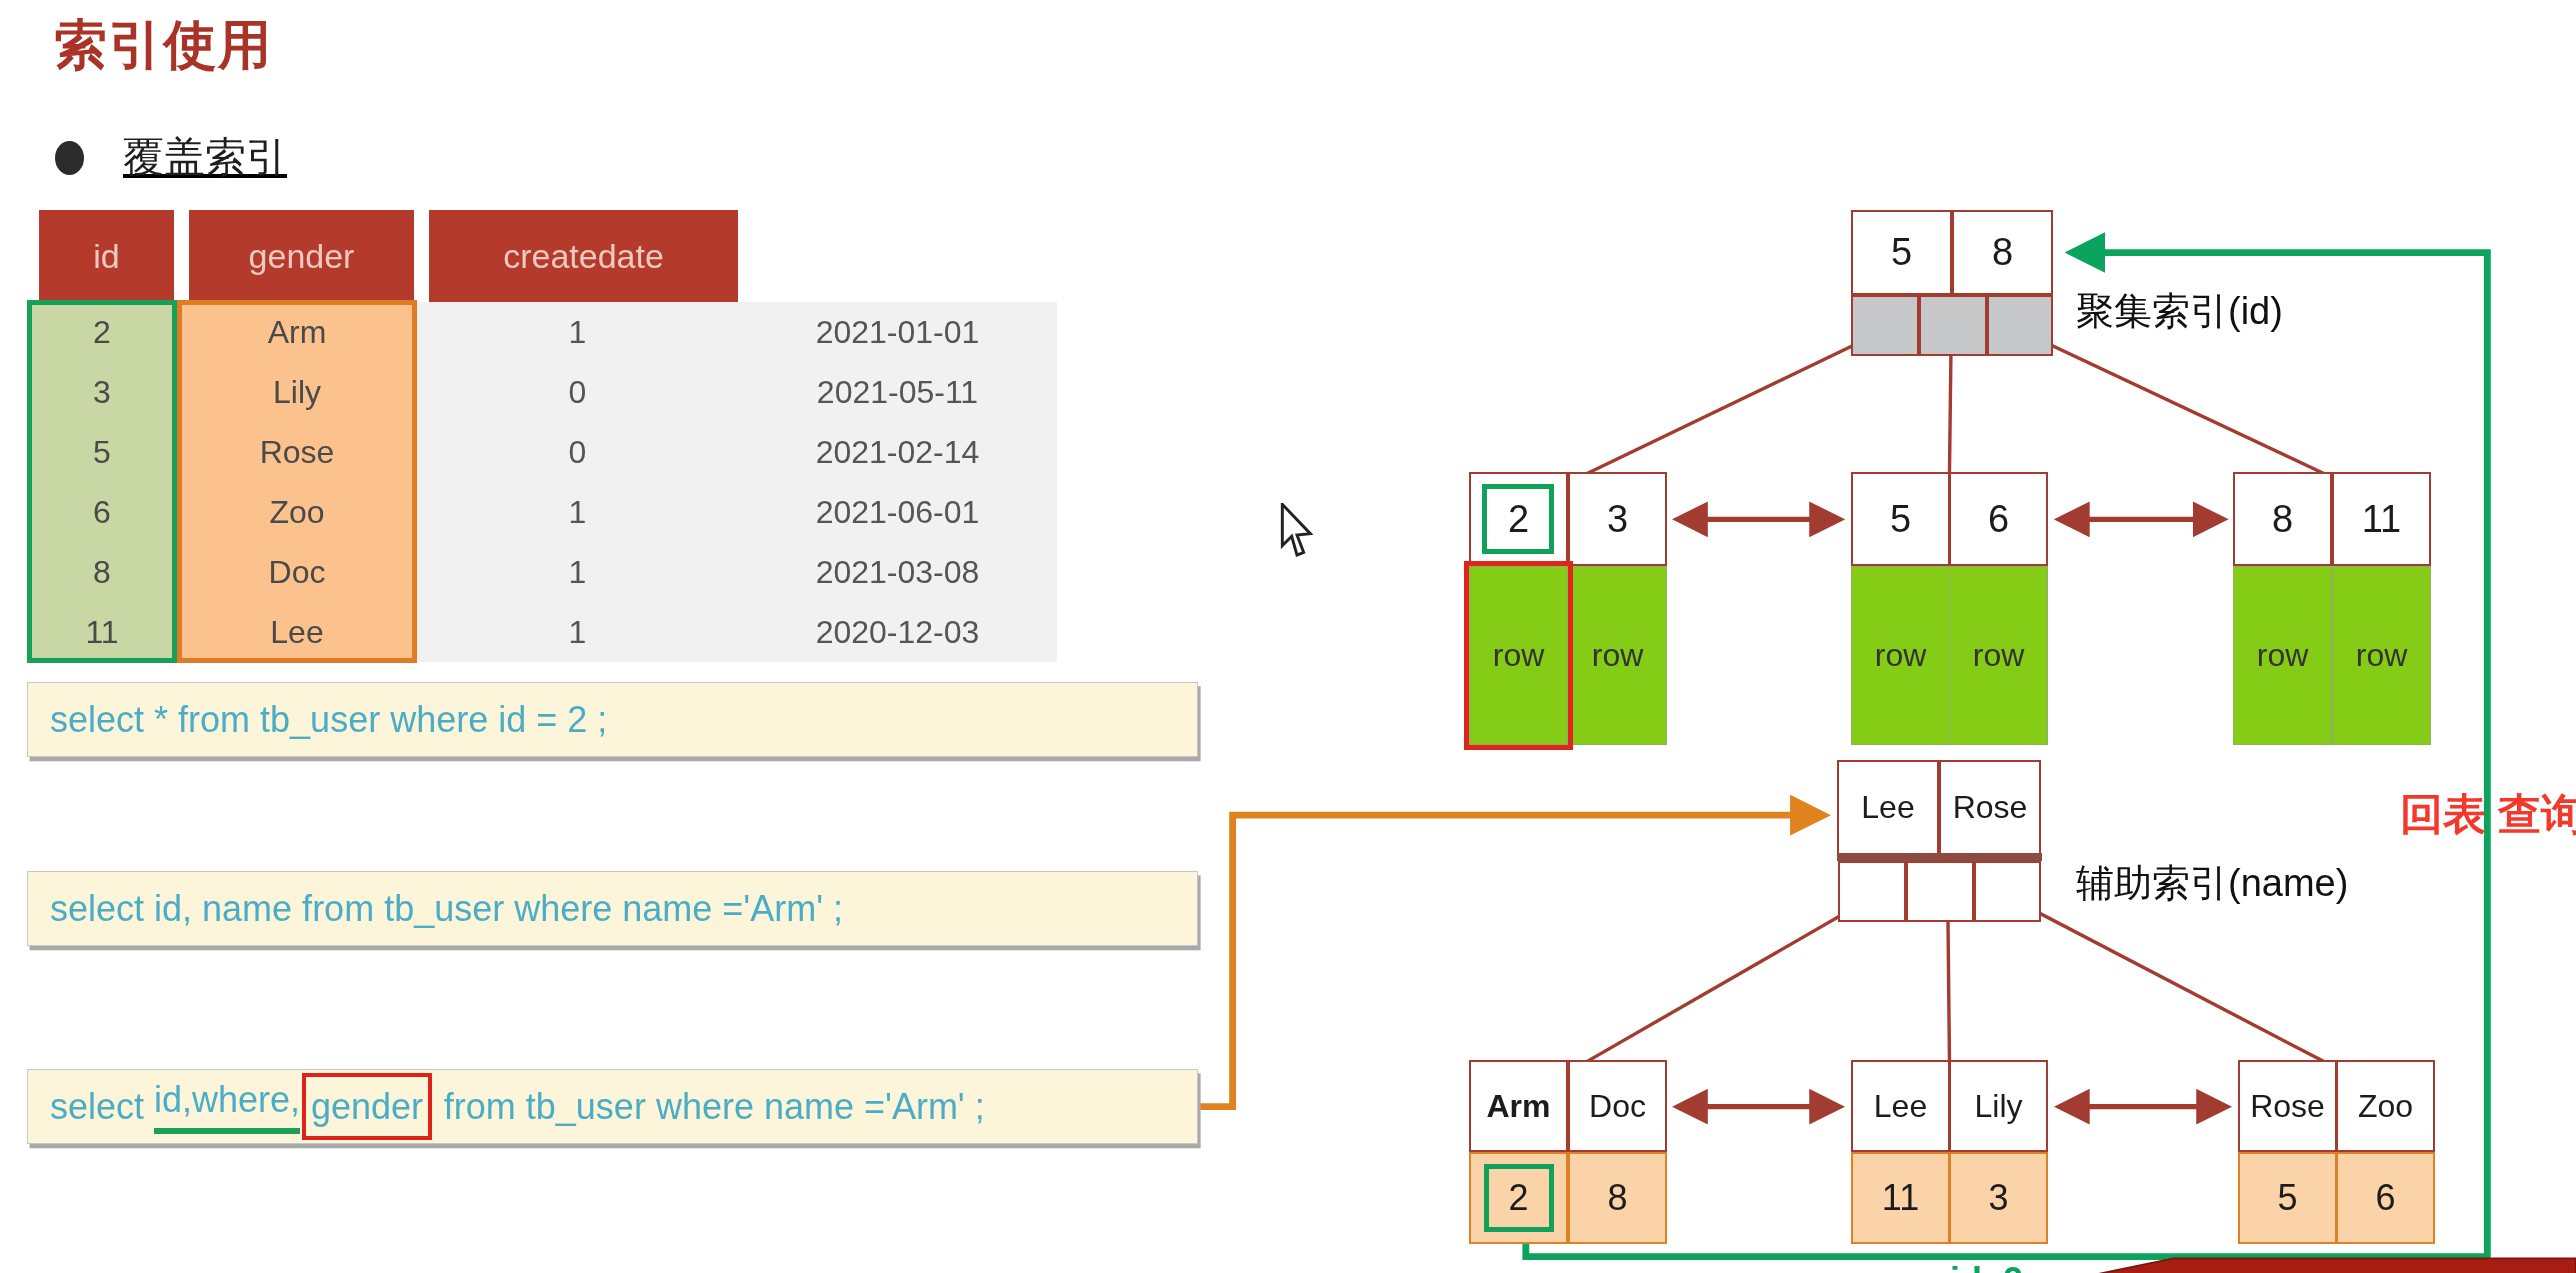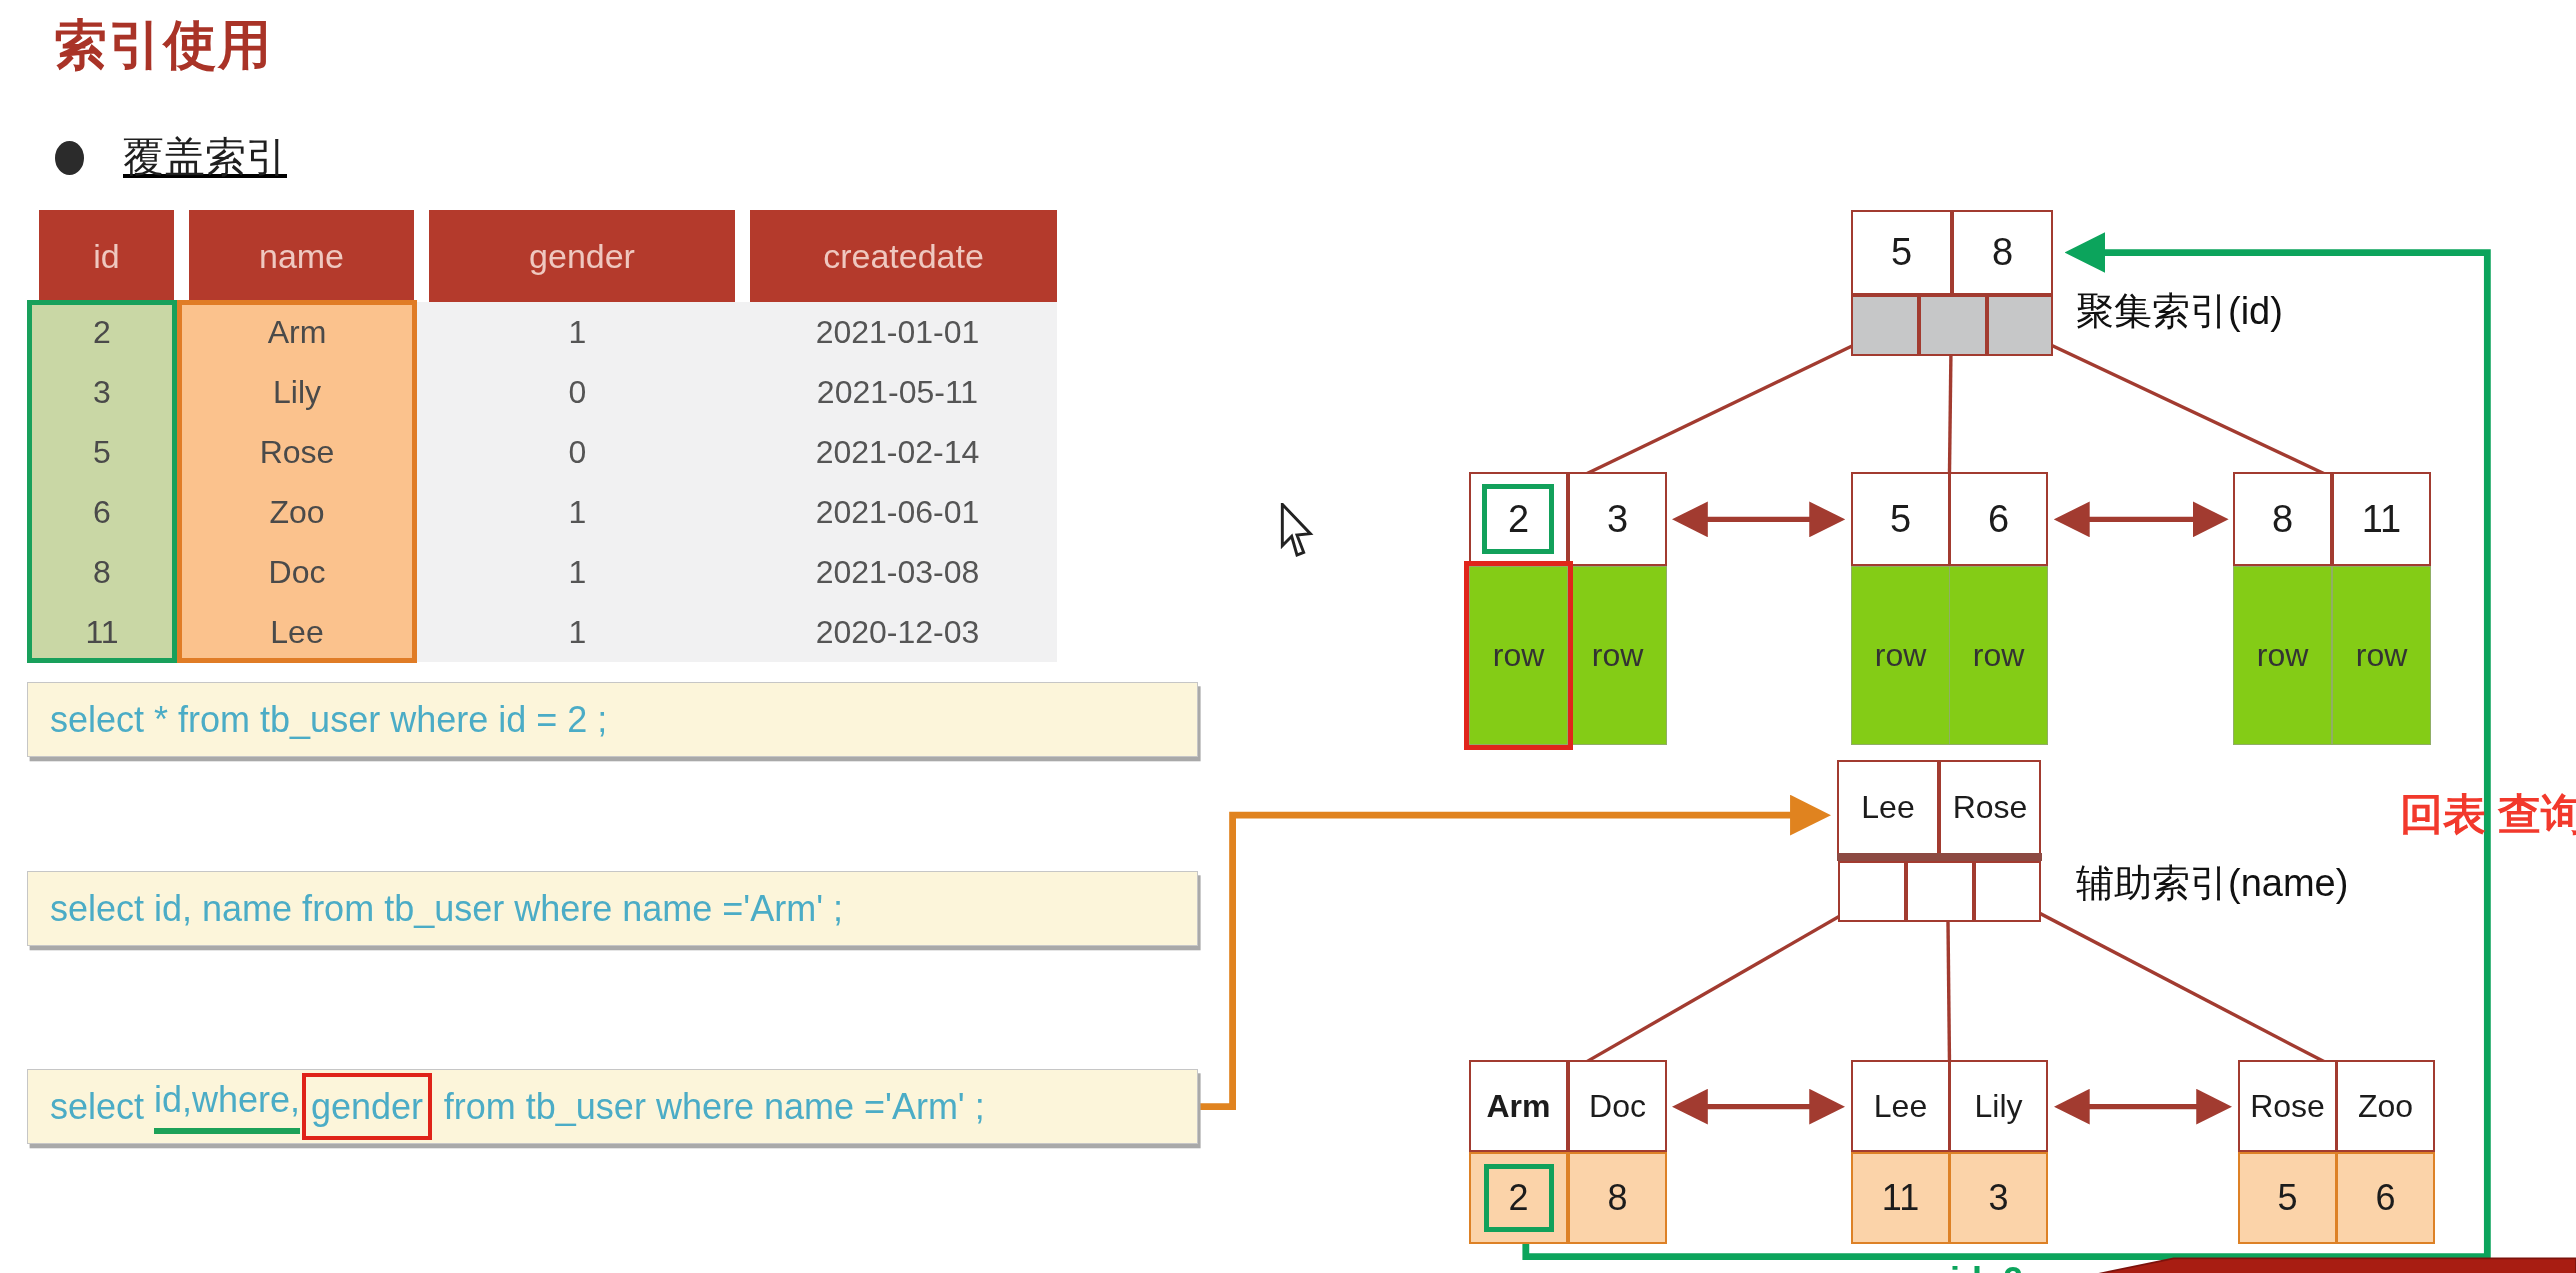--- a/index.html
+++ b/index.html
@@ -89,21 +89,20 @@
 
   <div class="slide-title">索引使用</div>
   <div class="bullet-row">
     <span class="bullet-dot"></span>
     <span class="bullet-text">覆盖索引</span>
   </div>
 
   <div class="dtable">
     <div class="thead">
       <div class="hcell">id</div>
-      <div class="hcell">name</div>
       <div class="hcell">gender</div>
       <div class="hcell">createdate</div>
     </div>
     <div class="trow">
       <div class="tcell c-id">2</div>
       <div class="tcell c-name">Arm</div>
       <div class="tcell c-gray">1</div>
       <div class="tcell c-gray">2021-01-01</div>
     </div>
     <div class="trow">

